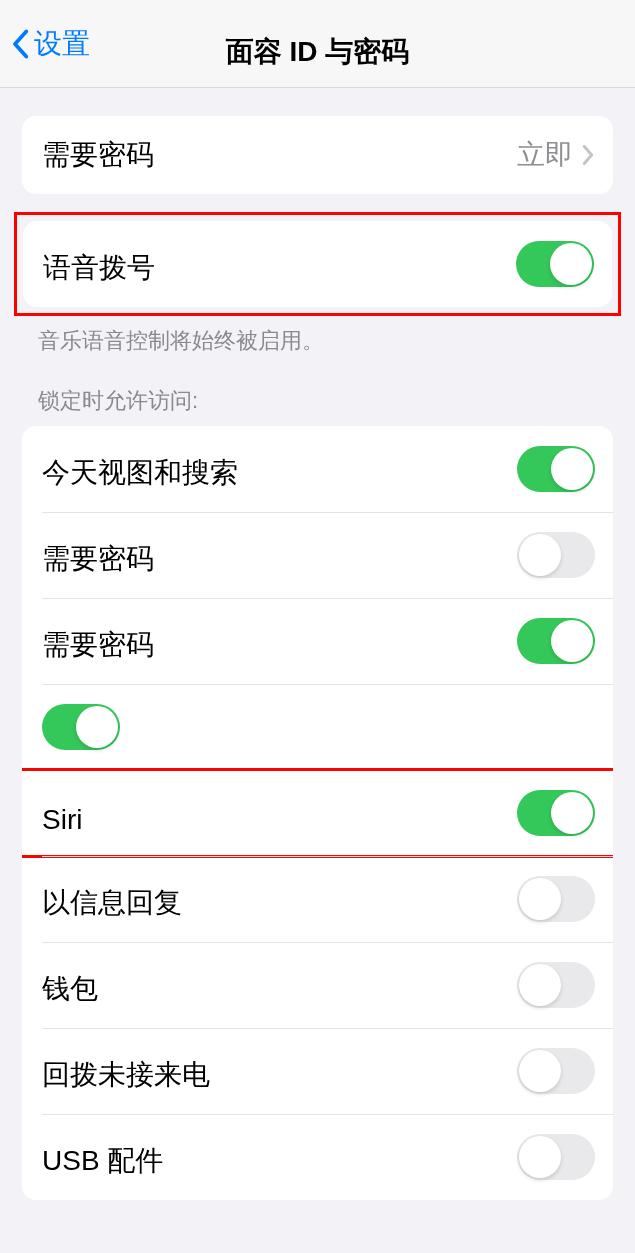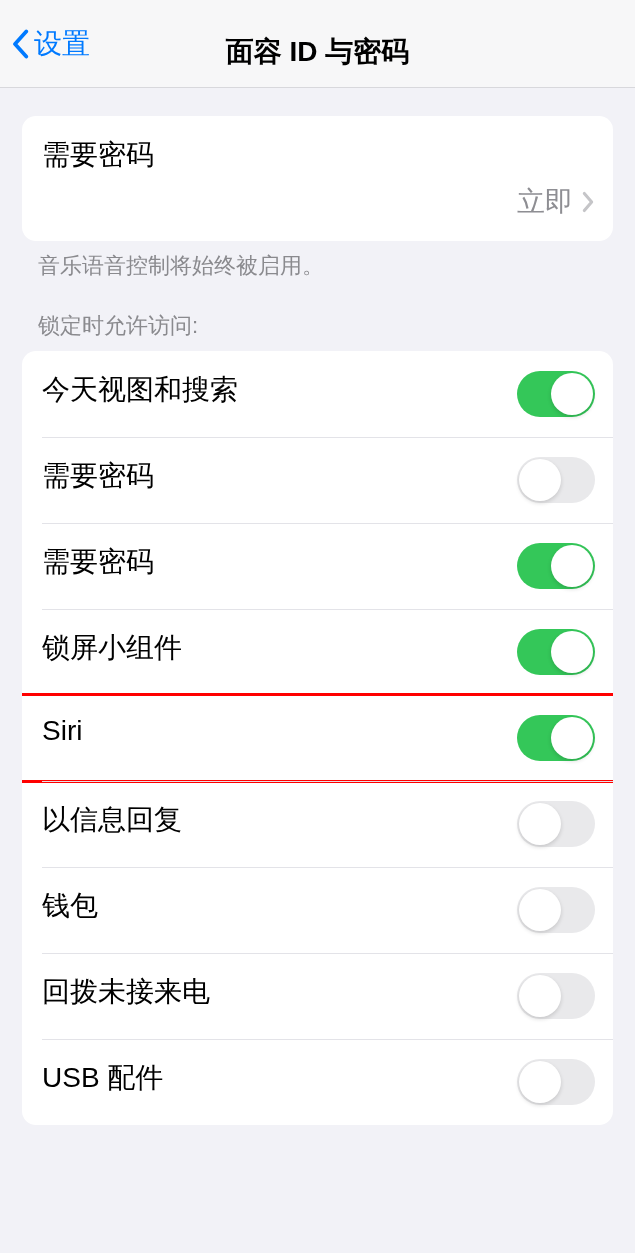--- a/index.html
+++ b/index.html
@@ -62,42 +62,41 @@
       margin: 24px 22px 0 22px;
       background: #ffffff;
       border-radius: 14px;
       overflow: hidden;
     }
     .group.first {
       margin-top: 28px;
     }
     .row {
       display: flex;
-      align-items: flex-start;
+      align-items: flex-end;
       justify-content: space-between;
       padding: 20px 18px 20px 20px;
       position: relative;
     }
     .row + .row::before {
       content: "";
       position: absolute;
       top: 0;
       left: 20px;
       right: 0;
       height: 1px;
       background: #e3e3e8;
     }
     .row-label {
       font-size: 28px;
       color: #000;
     }
     .row-value-group {
       display: flex;
       align-items: center;
-      margin-top: 47px;
     }
     .row-value {
       font-size: 28px;
       color: #8e8e93;
       margin-right: 8px;
     }
     .disclosure {
       width: 14px;
       height: 22px;
       display: flex;
@@ -195,20 +194,30 @@
         <span class="row-value">立即</span>
         <span class="disclosure">
           <svg viewBox="0 0 10 18" fill="none">
               <path d="M2 2 L8 9 L2 16" stroke="#c5c5c8" stroke-width="2.5" stroke-linecap="round" stroke-linejoin="round"></path>
             </svg>
         </span>
       </div>
     </div>
   </div>
 
+  <div class="highlight-box-1">
+    <div class="group">
+      <div class="row">
+        <span class="row-label">语音拨号</span>
+        <div class="toggle on">
+          <div class="toggle-knob"></div>
+        </div>
+      </div>
+    </div>
+  </div>
 
   <div class="footer-text">音乐语音控制将始终被启用。</div>
 
   <div class="header-text">锁定时允许访问:</div>
 
   <div class="group" style="margin-top:4px;">
     <div class="row">
       <span class="row-label">今天视图和搜索</span>
       <div class="toggle on">
           <div class="toggle-knob"></div>
@@ -220,21 +229,20 @@
           <div class="toggle-knob"></div>
         </div>
     </div>
     <div class="row">
       <span class="row-label">需要密码</span>
       <div class="toggle on">
           <div class="toggle-knob"></div>
         </div>
     </div>
     <div class="row">
-      <span class="row-label">锁屏小组件</span>
       <div class="toggle on">
           <div class="toggle-knob"></div>
         </div>
     </div>
     <div class="row highlighted">
       <div class="highlight-inner" style="position:absolute; inset:0; pointer-events:none;"></div>
       <span class="row-label">Siri</span>
       <div class="toggle on">
           <div class="toggle-knob"></div>
         </div>

